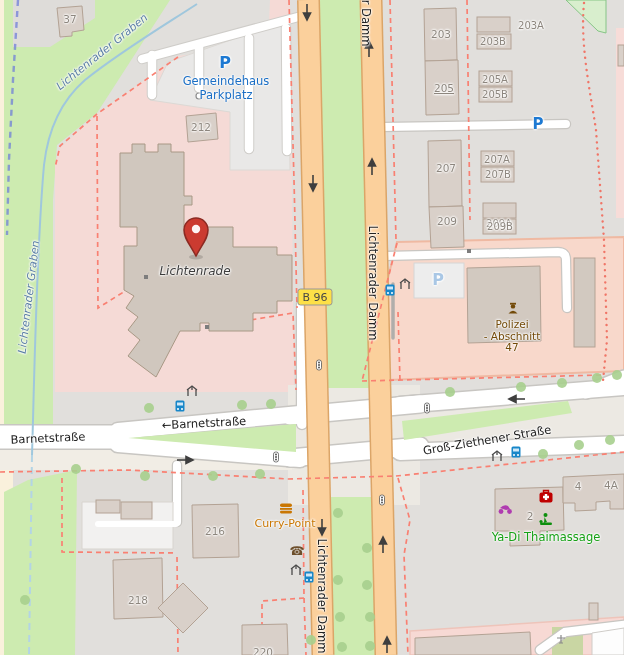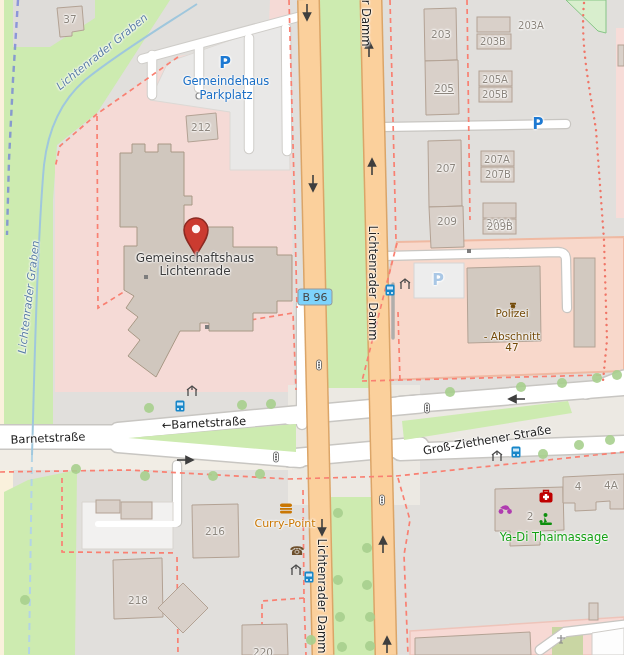--- a/index.html
+++ b/index.html
@@ -15,21 +15,21 @@
   .street{color:#222;font-size:11.5px;}
   .blue{color:#1a6ec5;font-size:11.5px;}
   .p-icon{color:#1d79d2;font-size:16px;font-weight:bold;}
   .p-pale{color:#a9c7e5;font-size:16px;font-weight:bold;}
   .name{color:#3c3c3c;font-size:12px;}
   .brown{color:#734a08;font-size:10.5px;}
   .orange{color:#c97602;font-size:11px;}
   .green{color:#16a116;font-size:11.5px;}
   .water{color:#5b7fa5;font-size:11px;font-style:italic;}
   .phone{color:#6d4f2b;font-size:12px;text-shadow:none;}
-  .badge{background:#7dd3fc;border:1.5px solid #979797;border-radius:3px;
+  .badge{background:#fde047;border:1.5px solid #979797;border-radius:3px;
          padding:0 4px;font-size:11px;color:#474747;line-height:15px;}
 </style>
 </head>
 <body>
 
 <div id="map">
 
 <svg id="base" width="624" height="655" viewBox="0 0 624 655">
 
   <rect x="0" y="0" width="624" height="655" fill="#e1dfdc"></rect>
@@ -371,22 +371,21 @@
 
 <div class="lbl water" style="left:102px;top:52px;transform:translate(-50%,-50%) rotate(-39deg);">Lichtenrader Graben</div>
 <div class="lbl water" style="left:29px;top:297px;transform:translate(-50%,-50%) rotate(-83deg);">Lichtenrader Graben</div>
 
 <div class="lbl num-lg" style="left:70px;top:19px;">37</div>
 <div class="lbl p-icon" style="left:225px;top:62px;">P</div>
 <div class="lbl blue" style="left:226px;top:81px;">Gemeindehaus</div>
 <div class="lbl blue" style="left:226px;top:95px;">Parkplatz</div>
 <div class="lbl num-lg" style="left:201px;top:127px;">212</div>
 
-<div class="lbl name" style="left:195px;top:258px;">Gemeinschaftshaus</div>
-<div class="lbl name" style="left:195px;top:271px;">Lichtenrade</div>
+<div class="lbl name" style="left:195px;top:271px;font-style:italic;">Lichtenrade</div>
 
 <div class="lbl badge" style="left:315px;top:297px;text-shadow:none;">B 96</div>
 <div class="lbl street" style="left:366px;top:23px;transform:translate(-50%,-50%) rotate(90deg);">r Damm</div>
 <div class="lbl street" style="left:373px;top:283px;transform:translate(-50%,-50%) rotate(90deg);">Lichtenrader Damm</div>
 <div class="lbl street" style="left:322px;top:596px;transform:translate(-50%,-50%) rotate(90deg);">Lichtenrader Damm</div>
 
 <div class="lbl street" style="left:48px;top:438px;transform:translate(-50%,-50%) rotate(-2.5deg);">Barnetstraße</div>
 <div class="lbl street" style="left:204px;top:423px;transform:translate(-50%,-50%) rotate(-3deg);">←Barnetstraße</div>
 <div class="lbl street" style="left:487px;top:440px;transform:translate(-50%,-50%) rotate(-9.5deg);">Groß-Ziethener Straße</div>
 
@@ -399,28 +398,28 @@
 <div class="lbl num-lg" style="left:446px;top:168px;">207</div>
 <div class="lbl num" style="left:497px;top:159px;">207A</div>
 <div class="lbl num" style="left:498px;top:174px;">207B</div>
 <div class="lbl num-lg" style="left:447px;top:221px;">209</div>
 <div class="lbl num" style="left:499px;top:211px;margin-top:12px;">209A</div>
 <div class="lbl num" style="left:500px;top:226px;">209B</div>
 
 <div class="lbl p-icon" style="left:538px;top:124px;font-size:15px;">P</div>
 <div class="lbl p-pale" style="left:438px;top:279px;">P</div>
 
-<div class="lbl brown" style="left:512px;top:313px;">Polizei</div>
+<div class="lbl brown" style="left:512px;top:324px;">Polizei</div>
 <div class="lbl brown" style="left:512px;top:336px;">- Abschnitt</div>
 <div class="lbl brown" style="left:512px;top:347px;">47</div>
 
 <div class="lbl orange" style="left:285px;top:523px;">Curry-Point</div>
 <div class="lbl phone" style="left:297px;top:551px;">☎</div>
 
 <div class="lbl num-lg" style="left:215px;top:531px;">216</div>
 <div class="lbl num-lg" style="left:138px;top:600px;">218</div>
 <div class="lbl num-lg" style="left:263px;top:652px;">220</div>
 <div class="lbl num-lg" style="left:530px;top:516px;">2</div>
 <div class="lbl num-lg" style="left:578px;top:486px;">4</div>
 <div class="lbl num-lg" style="left:611px;top:485px;">4A</div>
-<div class="lbl green" style="left:546px;top:537px;margin-left:8px;">Ya-Di Thaimassage</div>
+<div class="lbl green" style="left:546px;top:537px;">Ya-Di Thaimassage</div>
 
 </div>
 
 </body></html>

